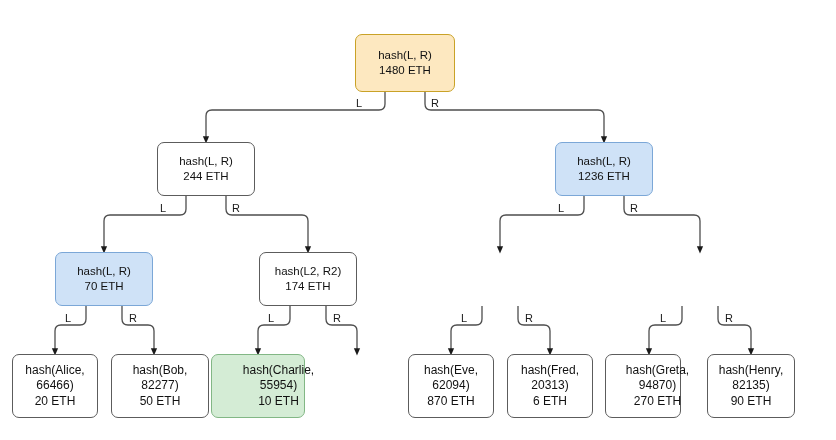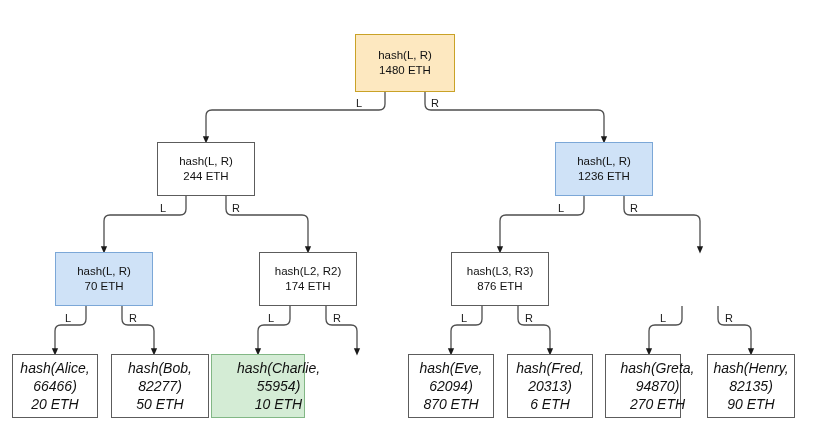--- a/index.html
+++ b/index.html
@@ -29,21 +29,21 @@
   }
   .edge-label {
     font-family: "Liberation Sans", sans-serif;
     font-size: 11px;
     fill: #1a1a1a;
   }
   .node {
     position: absolute;
     box-sizing: border-box;
     border: 1.3px solid #666666;
-    border-radius: 0;
+    border-radius: 7px;
     background: #ffffff;
     display: flex;
     flex-direction: column;
     align-items: center;
     justify-content: center;
     text-align: center;
     color: #111111;
     font-size: 11.5px;
     line-height: 1.32;
     z-index: 2;
@@ -63,23 +63,22 @@
   .node.fill-green {
     background: #d4ecd5;
     border-color: #82b785;
     padding-left: 41px;
   }
   .node.fill-white {
     background: #ffffff;
     border-color: #5c5c5c;
   }
   .node.leaf {
-    font-size: 14px;
+    font-size: 12px;
     line-height: 1.3;
-    font-style: italic;
   }
 </style>
 </head>
 <body>
 
 <div id="canvas">
 
   <svg id="edge-layer" viewBox="0 0 836 440" xmlns="http://www.w3.org/2000/svg">
     <defs>
       <marker id="arrow" markerWidth="9" markerHeight="9" refX="4.4" refY="4" orient="auto" markerUnits="userSpaceOnUse">
@@ -148,24 +147,20 @@
   <div class="node fill-blue" style="left:55px; top:252px; width:98px; height:54px;">
     <span class="ln">hash(L, R)</span>
     <span class="ln">70 ETH</span>
   </div>
 
   <div class="node fill-white" style="left:259px; top:252px; width:98px; height:54px;">
     <span class="ln">hash(L2, R2)</span>
     <span class="ln">174 ETH</span>
   </div>
 
-  <div class="node fill-white" style="left:451px; top:252px; width:98px; height:54px;">
-    <span class="ln">hash(L3, R3)</span>
-    <span class="ln">876 ETH</span>
-  </div>
 
 
   <div class="node leaf fill-white" style="left:12px; top:354px; width:86px; height:64px;">
     <span class="ln">hash(Alice,</span>
     <span class="ln">66466)</span>
     <span class="ln">20 ETH</span>
   </div>
 
   <div class="node leaf fill-white" style="left:111px; top:354px; width:98px; height:64px;">
     <span class="ln">hash(Bob,</span>

